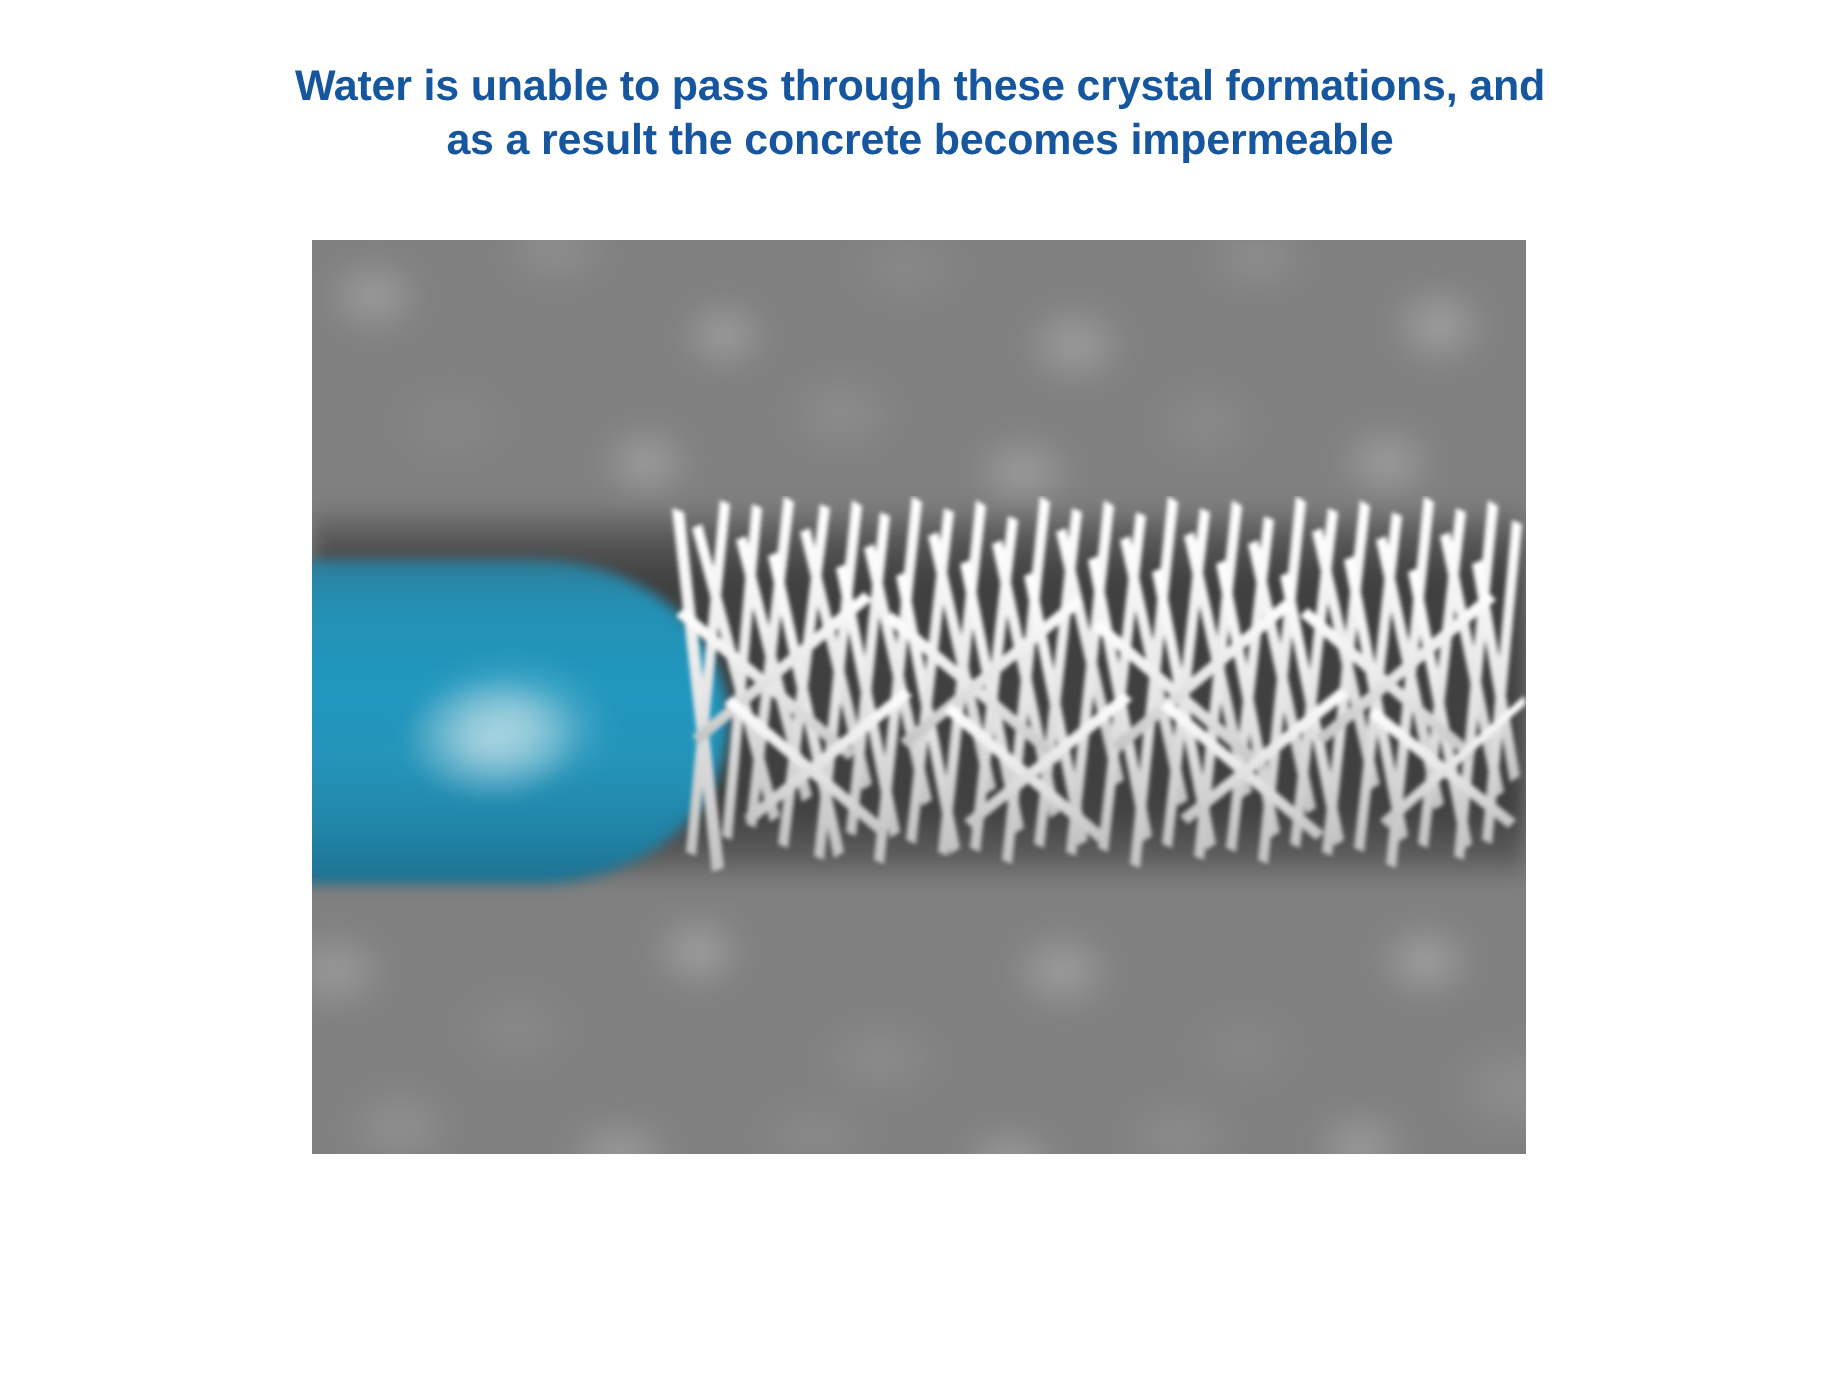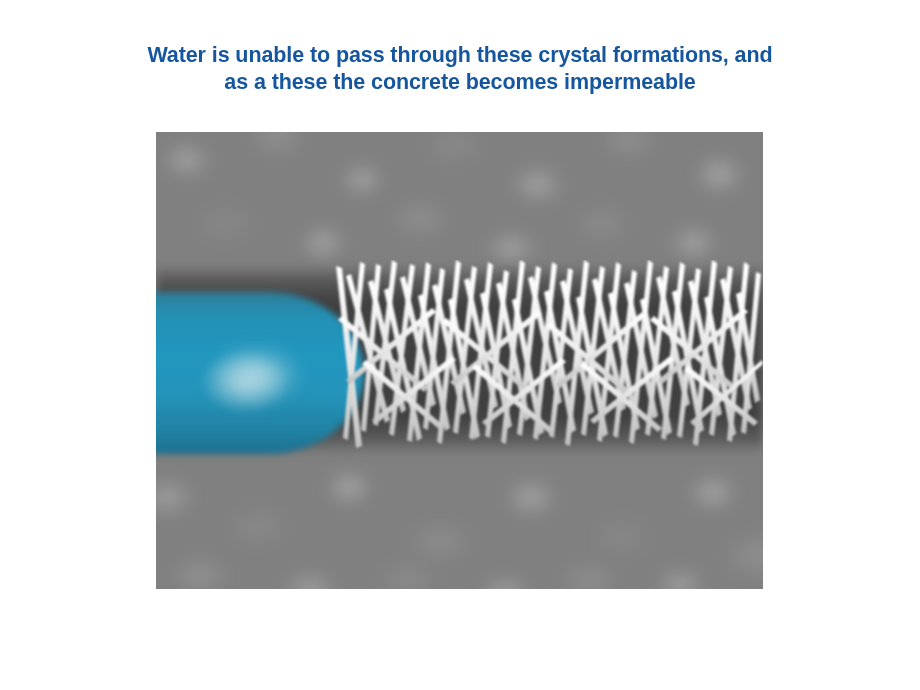--- a/index.html
+++ b/index.html
@@ -12,21 +12,21 @@
 
   body {
     background: #ffffff;
     font-family: "Liberation Sans", sans-serif;
     position: relative;
   }
 
   
   .slide {
     position: absolute;
-    left: 0; top: 12px;
+    left: 0; top: 0;
     width: 920px;
     height: 518px;
     background: #ffffff;
   }
 
   
   .title-block {
     position: absolute;
     left: 110px;
     top: 30px;
@@ -211,21 +211,21 @@
     white-space: nowrap;
   }
 </style>
 </head>
 <body>
 
 <div class="slide">
 
   <div class="title-block">
     <div class="title-line">Water is unable to pass through these crystal formations, and</div>
-    <div class="title-line">as a these the concrete becomes impermeable</div>
+    <div class="title-line">as a result the concrete becomes impermeable</div>
   </div>
 
   <div class="figure">
 
     <div class="concrete"></div>
 
     <div class="crack-band"></div>
 
     <div class="droplet"></div>
     <div class="droplet-sheen"></div>

